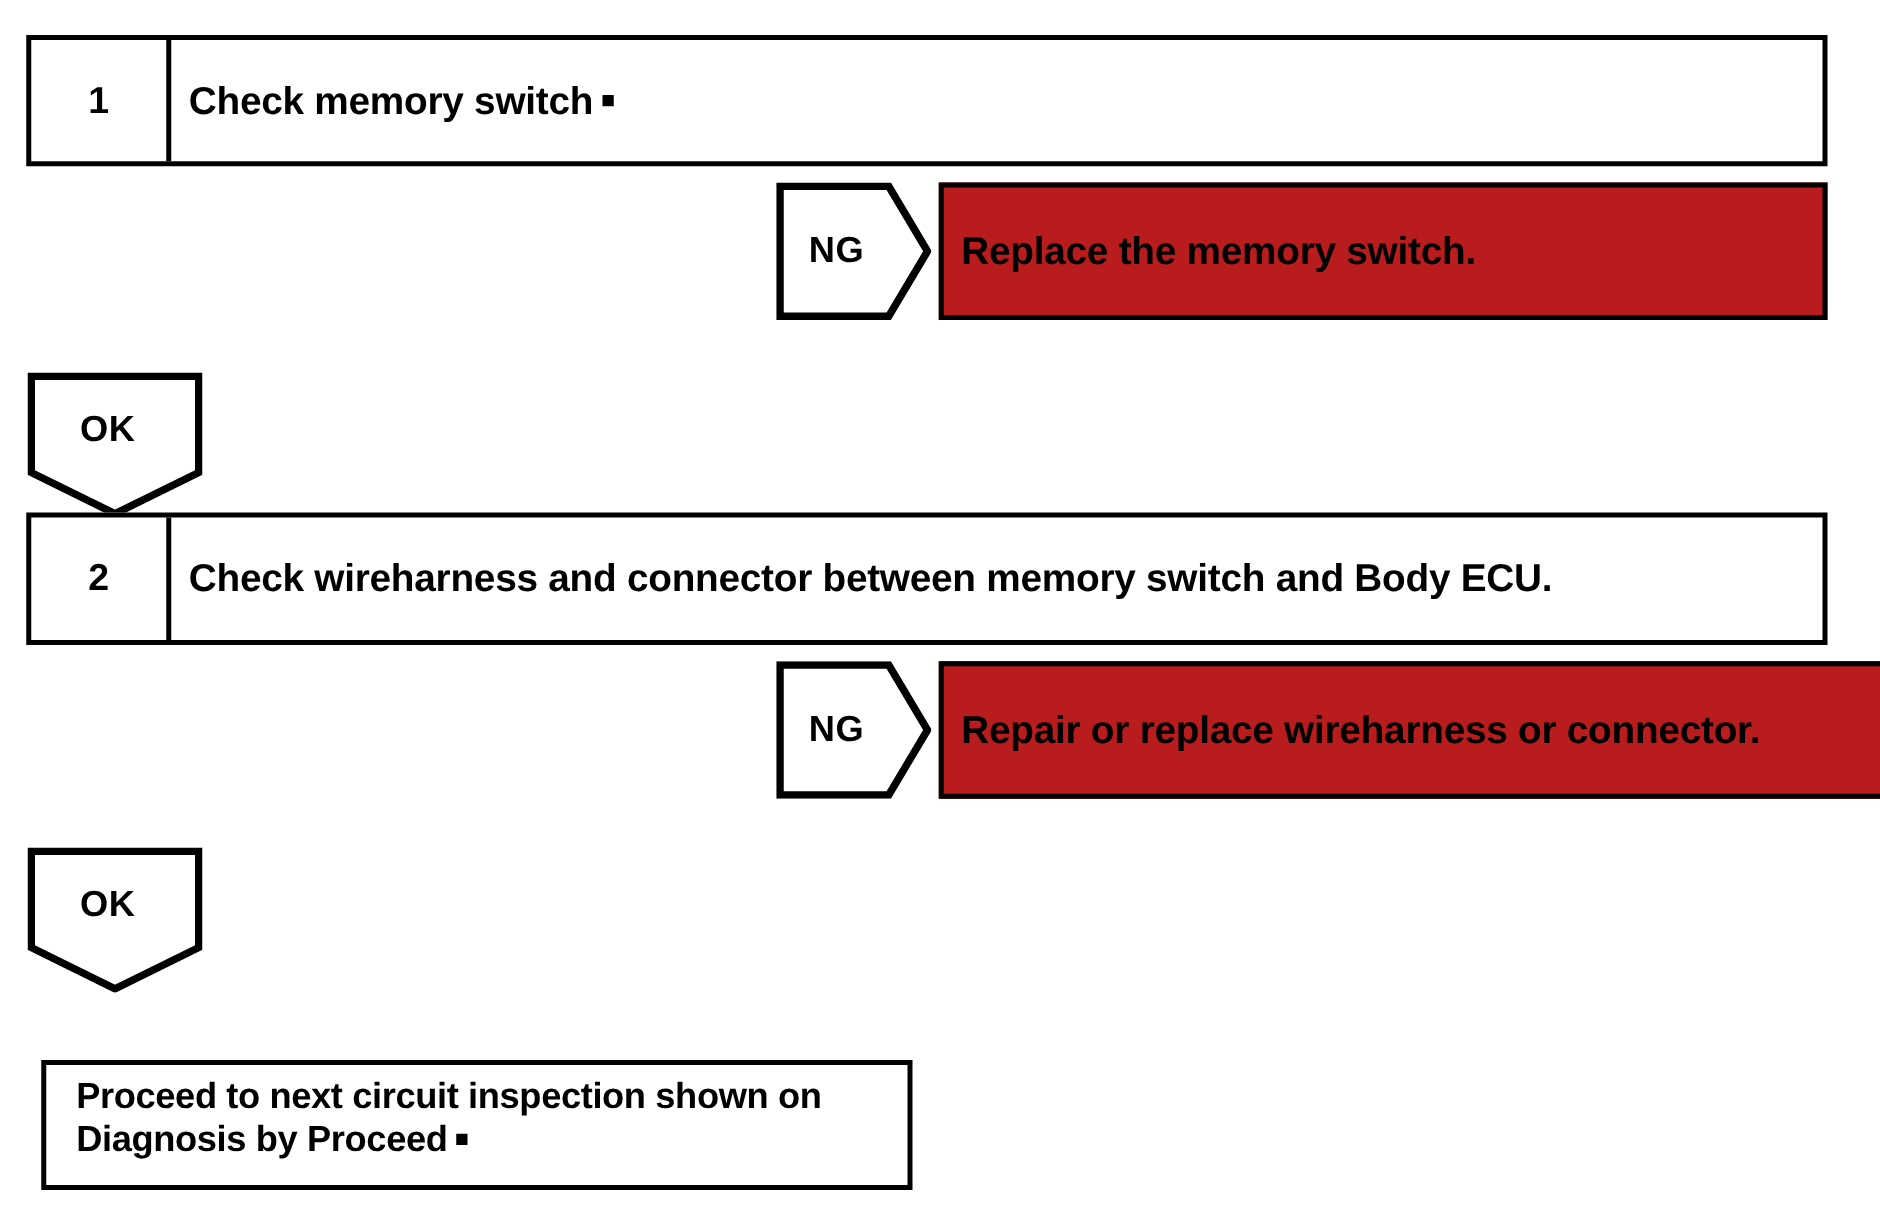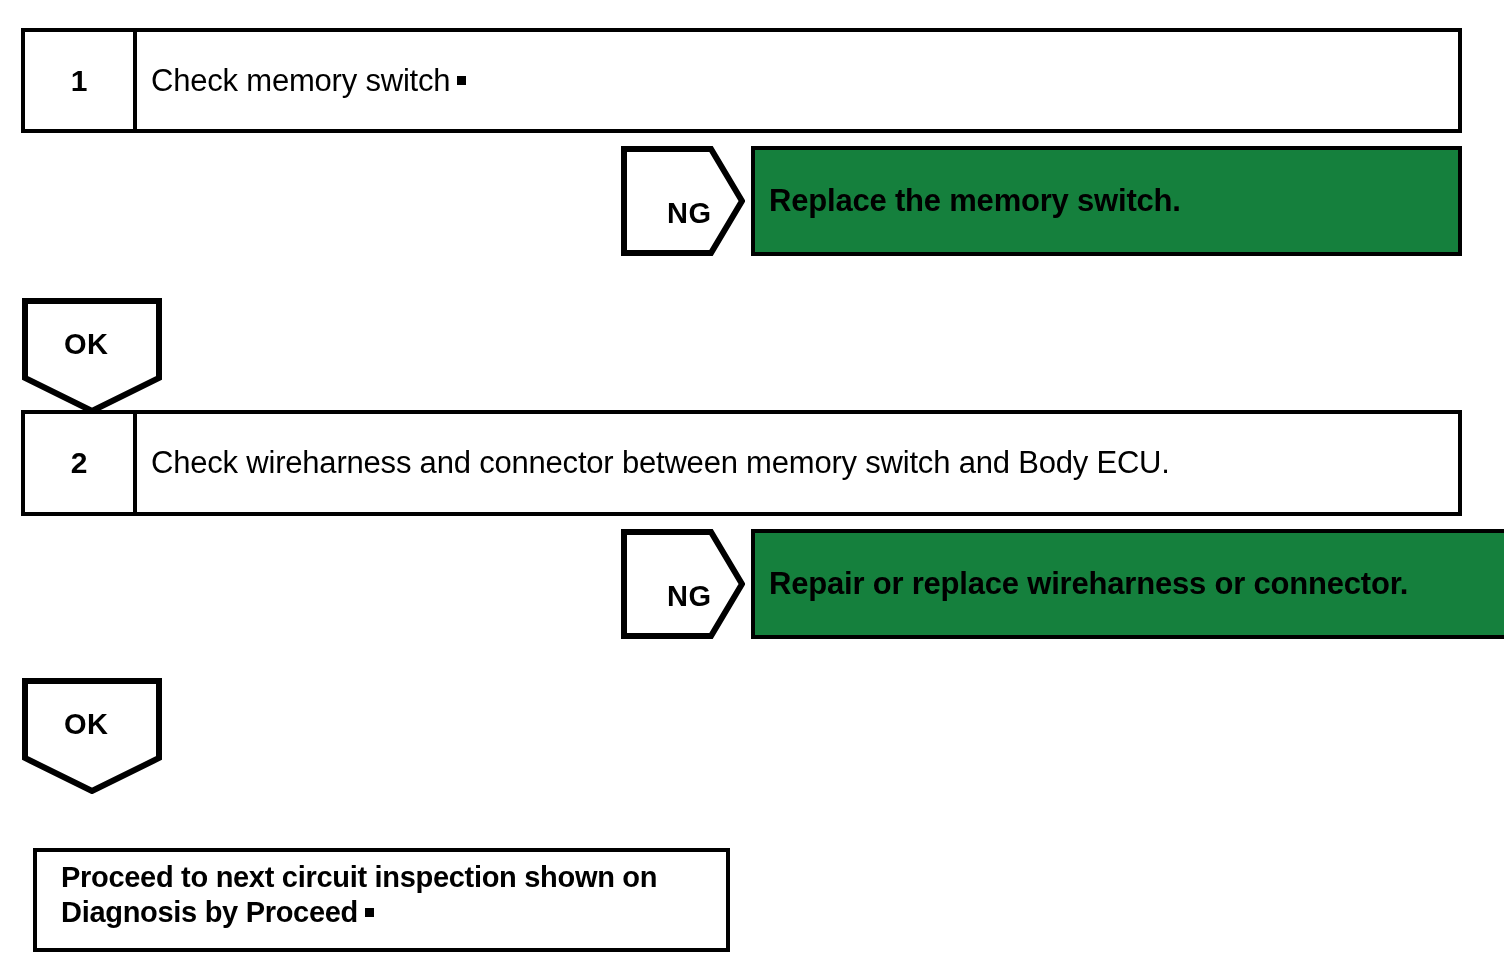--- a/index.html
+++ b/index.html
@@ -44,32 +44,32 @@
     justify-content: center;
     font-weight: bold;
     font-size: 30px;
     letter-spacing: 0px;
   }
   .step-text {
     flex: 1 1 auto;
     display: flex;
     align-items: center;
     padding-left: 14px;
-    font-weight: normal;
+    font-weight: bold;
     font-size: 31px;
     letter-spacing: -0.2px;
     white-space: nowrap;
   }
 
   
   .result-box {
     position: absolute;
     border: 4px solid #000;
     box-sizing: border-box;
-    background: #15803d;
+    background: #b91c1c;
     display: flex;
     align-items: center;
     padding-left: 14px;
     font-weight: bold;
     font-size: 31px;
     letter-spacing: -0.2px;
     white-space: nowrap;
   }
 
   
@@ -91,25 +91,24 @@
 
   
   .ng-arrow {
     position: absolute;
   }
   .ng-arrow svg { display: block; }
   .ng-label {
     position: absolute;
     font-weight: bold;
     font-size: 29px;
-    left: 46px;
+    left: 26px;
     top: 50%;
     transform: translateY(-50%);
     letter-spacing: 0.5px;
-    margin-top: 12px;
   }
 
   
   .ok-arrow {
     position: absolute;
     margin-top: 21px;
   }
   .ok-arrow svg { display: block; }
   .ok-label {
     position: absolute;

